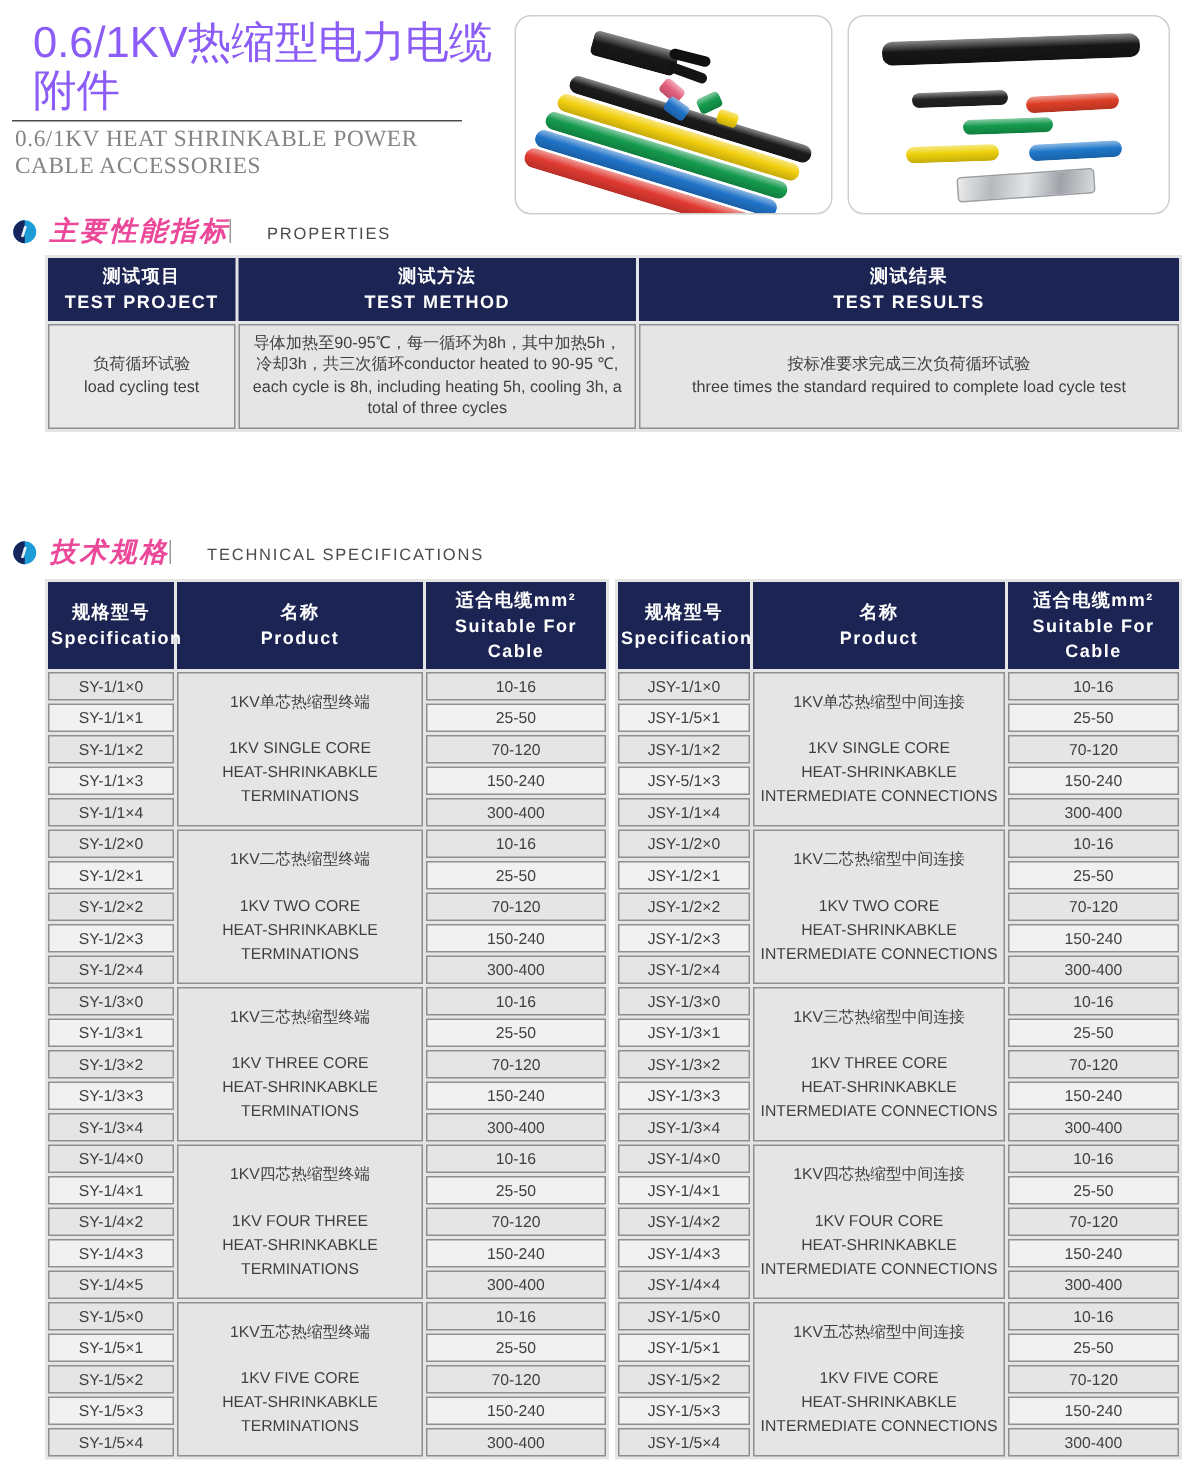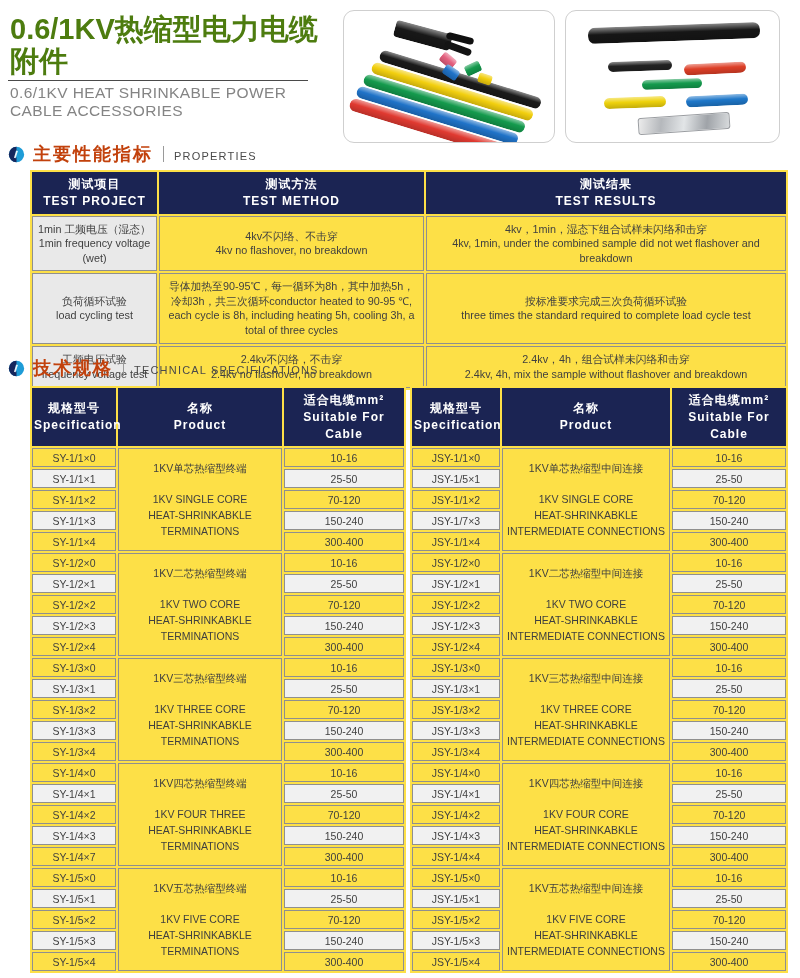--- a/index.html
+++ b/index.html
@@ -1,39 +1,39 @@
 <!DOCTYPE html>
 <html><head>
 <meta charset="utf-8">
 <style>
   * { box-sizing: border-box; margin: 0; padding: 0; }
   html,body { background:#ffffff; }
   body { width:800px; height:978px; position:relative; font-family:"Liberation Sans", sans-serif; color:#3c3c3c; }
 
   
   .title-block { position:absolute; left:10px; top:14px; width:320px; }
-  .title-zh { font-size:29px; font-weight:700; color:#4d7c0f; letter-spacing:0px; line-height:1.1; }
+  .title-zh { font-size:29px; font-weight:400; color:#8b5cf6; letter-spacing:0px; line-height:1.1;margin-left:12px; }
   .title-en { margin-top:6px; font-size:15.5px; color:#848484; line-height:1.18; letter-spacing:.4px; }
   .title-rule { position:absolute; left:8px; top:80px; width:300px; height:0; border-top:1.5px solid #4a4a4a; }
 
   
   .card { position:absolute; top:10px; height:133px; background:#fff; border:1px solid #cfcfcf; border-radius:11px; overflow:hidden; }
   .card-1 { left:343px; width:212px; }
   .card-2 { left:565px; width:215px; }
   .tube { position:absolute; border-radius:7px; }
   .shine { background-image:linear-gradient(180deg, rgba(255,255,255,.5), rgba(255,255,255,0) 45%, rgba(0,0,0,.18)); }
 
   
   .section-head { position:absolute; left:8px; display:flex; align-items:center; }
   .sec-icon { width:17px; height:17px; margin-right:8px; }
-  .sec-zh { font-size:18px; font-weight:bold; color:#c2410c; letter-spacing:2px; }
-  .sec-en { font-size:11px; color:#4a4a4a; letter-spacing:1.2px; margin-left:10px; padding-left:10px; border-left:1px solid #9a9a9a; padding-top:4px; }
-
-  
-  table { border-collapse:separate; border-spacing:2px; background:#fde047; }
+  .sec-zh { font-size:18px; font-weight:bold; color:#ec4899; letter-spacing:2px;font-style:italic; }
+  .sec-en { font-size:11px; color:#4a4a4a; letter-spacing:1.2px; padding-left:24px; border-left:1px solid #9a9a9a; padding-top:4px; }
+
+  
+  table { border-collapse:separate; border-spacing:2px; background:#e5e5e5; }
   th { background:#1b2453; color:#fff; text-align:center; vertical-align:middle; padding:4px 2px; }
   td { border:1px solid #8f8f8f; text-align:center; vertical-align:middle; white-space:pre-line; }
   .th-zh { display:block; font-size:13px; font-weight:bold; letter-spacing:1px; }
 
   
   .prop-table { position:absolute; left:30px; top:170px; width:750px; table-layout:fixed; }
   .prop-table col.c1 { width:125px; } .prop-table col.c2 { width:265px; } .prop-table col.c3 { width:360px; }
   .prop-table td { font-size:10.8px; line-height:1.35; padding:5px 4px; color:#3f3f3f; }
   .prop-table td.project { background:#e9e9e9; }
   .prop-table tr.r1 td { height:42px; }
@@ -48,21 +48,21 @@
   .spec-right col.c1{width:88px;}  .spec-right col.c2{width:168px;} .spec-right col.c3{width:114px;}
   .spec-table td { font-size:10.5px; color:#3f3f3f; height:19px; padding:1px 2px; }
   .spec-table tr.alt td.stripe { background:#f1f1f1; }
   .spec-table td.product { line-height:1.5; font-size:10.5px; }
 </style>
 </head>
 <body>
 
 <div class="title-block">
   <div class="title-zh">0.6/1KV热缩型电力电缆附件</div>
-  <div class="title-en" style="white-space:pre-line;">0.6/1KV HEAT SHRINKABLE POWER
+  <div class="title-en" style="white-space:pre-line;font-family:Liberation Serif, serif;">0.6/1KV HEAT SHRINKABLE POWER
 CABLE ACCESSORIES</div>
 </div>
 <div class="title-rule"></div>
 
 <div class="card card-1">
   <div class="tube shine" style="left:50px;top:16px;width:58px;height:17px;background-color:#181818;border-radius:4px;transform:rotate(15deg);"></div>
   <div class="tube" style="left:102px;top:24px;width:28px;height:7px;background-color:#101010;transform:rotate(14deg);"></div>
   <div class="tube" style="left:100px;top:34px;width:28px;height:7px;background-color:#141414;transform:rotate(20deg);"></div>
   <div class="tube shine" style="left:36px;top:38px;width:168px;height:12px;background-color:#1b1b1b;transform:rotate(17deg);transform-origin:left center;"></div>
   <div class="tube shine" style="left:28px;top:50px;width:168px;height:12px;background-color:#f2cf0e;transform:rotate(17deg);transform-origin:left center;"></div>
@@ -112,42 +112,26 @@
           <span class="th-zh" style="white-space:pre-line;font-size:12px;line-height:1.4;">测试方法
 TEST METHOD</span>
         </th>
       <th>
           <span class="th-zh" style="white-space:pre-line;font-size:12px;line-height:1.4;text-align:center;">测试结果
 TEST RESULTS</span>
         </th>
     </tr>
   </thead>
   <tbody>
-    <tr class="r1">
-      <td class="project">1min 工频电压（湿态）
-1min frequency voltage (wet)</td>
-      <td>4kv不闪络、不击穿
-4kv no flashover, no breakdown</td>
-      <td>4kv，1min，湿态下组合试样未闪络和击穿
-4kv, 1min, under the combined sample did not wet flashover and breakdown</td>
-    </tr>
     <tr class="r2">
       <td class="project">负荷循环试验
 load cycling test</td>
       <td>导体加热至90-95℃，每一循环为8h，其中加热5h，冷却3h，共三次循环conductor heated to 90-95 ℃, each cycle is 8h, including heating 5h, cooling 3h, a total of three cycles</td>
       <td>按标准要求完成三次负荷循环试验
 three times the standard required to complete load cycle test</td>
-    </tr>
-    <tr class="r3">
-      <td class="project">工频电压试验
-frequency voltage test</td>
-      <td>2.4kv不闪络，不击穿
-2.4kv no flashover, no breakdown</td>
-      <td>2.4kv，4h，组合试样未闪络和击穿
-2.4kv, 4h, mix the sample without flashover and breakdown</td>
     </tr>
   </tbody>
 </table>
 
 <div class="section-head" style="top:356px;align-items:center;">
   <svg class="sec-icon" viewBox="0 0 20 20">
     <circle cx="10" cy="10" r="9" fill="#1e9cd7"></circle>
     <path d="M10 1 A9 9 0 0 0 10 19 L10 13 A4 4 0 0 1 10 7 Z" fill="#16265c"></path>
     <path d="M9 6 L15 10 L9 14 Z" fill="#1e9cd7"></path>
     <path d="M8.3 5.5 L10.3 5.5 L10.3 14.5 L8.3 14.5 Z" fill="#ffffff" transform="rotate(18 10 10)" opacity="0.9"></path>
@@ -272,21 +256,21 @@
       </tr>
     <tr>
         <td class="stripe">SY-1/4×2</td>
         <td class="stripe">70-120</td>
       </tr>
     <tr class="alt">
         <td class="stripe">SY-1/4×3</td>
         <td class="stripe">150-240</td>
       </tr>
     <tr>
-        <td class="stripe">SY-1/4×7</td>
+        <td class="stripe">SY-1/4×5</td>
         <td class="stripe">300-400</td>
       </tr>
 
     <tr>
         <td class="stripe">SY-1/5×0</td>
         <td class="product" rowspan="5">1KV五芯热缩型终端
 
 1KV FIVE CORE
 HEAT-SHRINKABKLE
 TERMINATIONS</td>
@@ -345,21 +329,21 @@
       </tr>
     <tr class="alt">
         <td class="stripe">JSY-1/5×1</td>
         <td class="stripe">25-50</td>
       </tr>
     <tr>
         <td class="stripe">JSY-1/1×2</td>
         <td class="stripe">70-120</td>
       </tr>
     <tr class="alt">
-        <td class="stripe">JSY-1/7×3</td>
+        <td class="stripe">JSY-5/1×3</td>
         <td class="stripe">150-240</td>
       </tr>
     <tr>
         <td class="stripe">JSY-1/1×4</td>
         <td class="stripe">300-400</td>
       </tr>
 
     <tr>
         <td class="stripe">JSY-1/2×0</td>
         <td class="product" rowspan="5">1KV二芯热缩型中间连接

